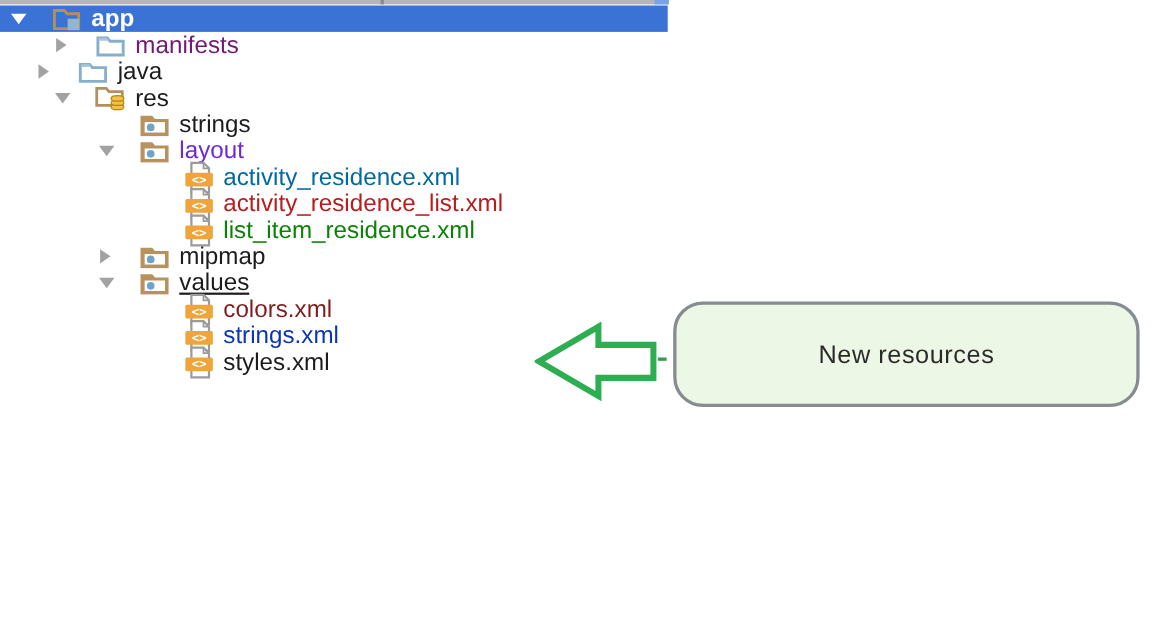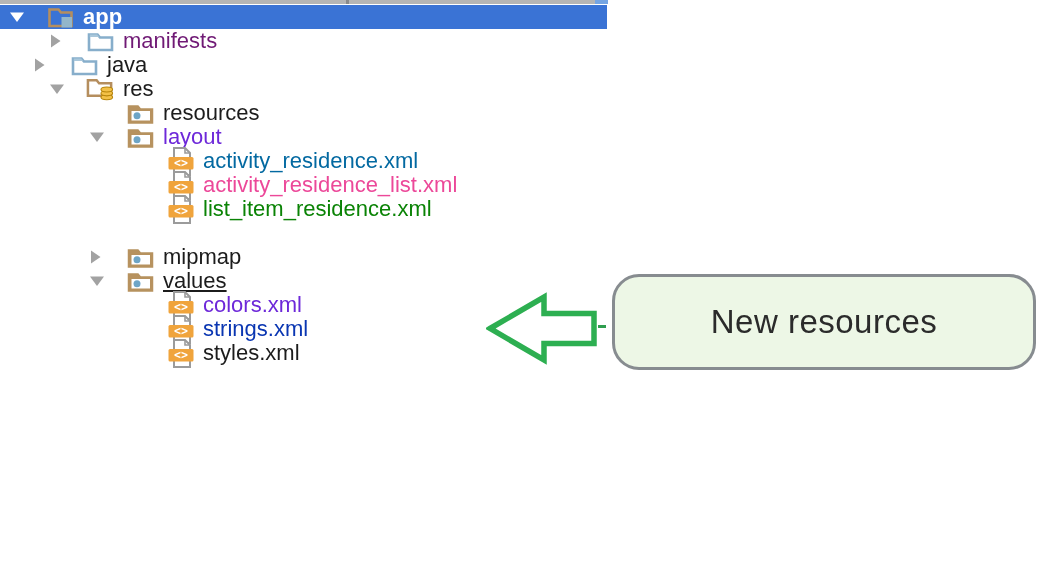--- a/index.html
+++ b/index.html
@@ -13,21 +13,21 @@
   .row.selected{background:#3a73d5;}
   .row.selected .label{color:#ffffff;font-weight:700;}
   .twisty{width:40px;display:flex;align-items:center;padding-left:3px;box-sizing:border-box;flex:none;}
   .icon-slot{width:29px;display:flex;align-items:center;justify-content:center;flex:none;}
   .label{margin-left:8px;white-space:nowrap;}
   .arrow-svg{position:absolute;left:486px;top:290px;}
   .connector-dash{position:absolute;left:598px;top:325px;width:8px;height:3px;background:#2f9e4f;}
   .callout{position:absolute;left:612px;top:274px;width:424px;height:96px;box-sizing:border-box;
            border:3px solid #878c90;border-radius:27px;background:#edf7e6;
            display:flex;align-items:center;justify-content:center;}
-  .callout-text{font-size:33px;color:#2b2b2b;letter-spacing:0.5px;}
+  .callout-text{font-size:23px;color:#2b2b2b;letter-spacing:0.5px;}
 </style>
 </head>
 <body>
 
 <div class="canvas">
 
   <div class="top-strip">
     <div class="strip-tick"></div>
     <div class="strip-nub"></div>
   </div>
@@ -95,21 +95,21 @@
       </div>
       <div class="row" style="padding-left: 86px;">
         <span class="twisty"></span>
         <span class="icon-slot">
           <svg width="27" height="21" viewBox="0 0 27 21">
       <path d="M1.5 20 V3 h9.5 l2.5 3 H25.5 V20 Z" fill="#b7925f" stroke="#b7925f" stroke-width="1.5"></path>
       <rect x="4.5" y="8" width="18.5" height="9.5" fill="#ffffff"></rect>
       <circle cx="10" cy="12.8" r="3.5" fill="#6ea5c6"></circle>
           </svg>
         </span>
-        <span class="label" style="color: rgb(28, 28, 28);">resources</span>
+        <span class="label" style="color: rgb(28, 28, 28);">strings</span>
       </div>
       <div class="row" style="padding-left: 86px;">
         <span class="twisty">
           <svg width="16" height="13" viewBox="0 0 16 13">
       <polygon points="1,1.5 15,1.5 8,11" fill="#a2a2a2"></polygon>
           </svg>
         </span>
         <span class="icon-slot">
           <svg width="27" height="21" viewBox="0 0 27 21">
       <path d="M1.5 20 V3 h9.5 l2.5 3 H25.5 V20 Z" fill="#b7925f" stroke="#b7925f" stroke-width="1.5"></path>
@@ -134,35 +134,35 @@
       <div class="row" style="padding-left: 126px;">
         <span class="twisty"></span>
         <span class="icon-slot">
           <svg width="26" height="31" viewBox="0 0 26 31">
       <path d="M6 2 h11 l5 5 v22 H6 Z" fill="#ffffff" stroke="#9b9b9b" stroke-width="2"></path>
       <path d="M17 2 v5 h5" fill="none" stroke="#9b9b9b" stroke-width="1.6"></path>
       <rect x="0.5" y="11" width="25" height="12.5" rx="1.5" fill="#f0a43c"></rect>
       <text x="13" y="21" text-anchor="middle" font-size="11.5" font-weight="bold" fill="#ffffff" font-family="DejaVu Sans Mono, monospace">&lt;&gt;</text>
           </svg>
         </span>
-        <span class="label" style="color: #ec4899;">activity_residence_list.xml</span>
+        <span class="label" style="color: #b91c1c;">activity_residence_list.xml</span>
       </div>
       <div class="row" style="padding-left: 126px;">
         <span class="twisty"></span>
         <span class="icon-slot">
           <svg width="26" height="31" viewBox="0 0 26 31">
       <path d="M6 2 h11 l5 5 v22 H6 Z" fill="#ffffff" stroke="#9b9b9b" stroke-width="2"></path>
       <path d="M17 2 v5 h5" fill="none" stroke="#9b9b9b" stroke-width="1.6"></path>
       <rect x="0.5" y="11" width="25" height="12.5" rx="1.5" fill="#f0a43c"></rect>
       <text x="13" y="21" text-anchor="middle" font-size="11.5" font-weight="bold" fill="#ffffff" font-family="DejaVu Sans Mono, monospace">&lt;&gt;</text>
           </svg>
         </span>
         <span class="label" style="color: rgb(10, 131, 5);">list_item_residence.xml</span>
       </div>
-      <div class="row" style="padding-left: 86px; margin-top: 24px;">
+      <div class="row" style="padding-left: 86px;">
         <span class="twisty">
           <svg width="13" height="16" viewBox="0 0 13 16">
       <polygon points="2,1.5 11.5,8 2,14.5" fill="#a2a2a2"></polygon>
           </svg>
         </span>
         <span class="icon-slot">
           <svg width="27" height="21" viewBox="0 0 27 21">
       <path d="M1.5 20 V3 h9.5 l2.5 3 H25.5 V20 Z" fill="#b7925f" stroke="#b7925f" stroke-width="1.5"></path>
       <rect x="4.5" y="8" width="18.5" height="9.5" fill="#ffffff"></rect>
       <circle cx="10" cy="12.8" r="3.5" fill="#6ea5c6"></circle>
@@ -188,21 +188,21 @@
       <div class="row" style="padding-left: 126px;">
         <span class="twisty"></span>
         <span class="icon-slot">
           <svg width="26" height="31" viewBox="0 0 26 31">
       <path d="M6 2 h11 l5 5 v22 H6 Z" fill="#ffffff" stroke="#9b9b9b" stroke-width="2"></path>
       <path d="M17 2 v5 h5" fill="none" stroke="#9b9b9b" stroke-width="1.6"></path>
       <rect x="0.5" y="11" width="25" height="12.5" rx="1.5" fill="#f0a43c"></rect>
       <text x="13" y="21" text-anchor="middle" font-size="11.5" font-weight="bold" fill="#ffffff" font-family="DejaVu Sans Mono, monospace">&lt;&gt;</text>
           </svg>
         </span>
-        <span class="label" style="color: #6d28d9;">colors.xml</span>
+        <span class="label" style="color: #7f1d1d;">colors.xml</span>
       </div>
       <div class="row" style="padding-left: 126px;">
         <span class="twisty"></span>
         <span class="icon-slot">
           <svg width="26" height="31" viewBox="0 0 26 31">
       <path d="M6 2 h11 l5 5 v22 H6 Z" fill="#ffffff" stroke="#9b9b9b" stroke-width="2"></path>
       <path d="M17 2 v5 h5" fill="none" stroke="#9b9b9b" stroke-width="1.6"></path>
       <rect x="0.5" y="11" width="25" height="12.5" rx="1.5" fill="#f0a43c"></rect>
       <text x="13" y="21" text-anchor="middle" font-size="11.5" font-weight="bold" fill="#ffffff" font-family="DejaVu Sans Mono, monospace">&lt;&gt;</text>
           </svg>

